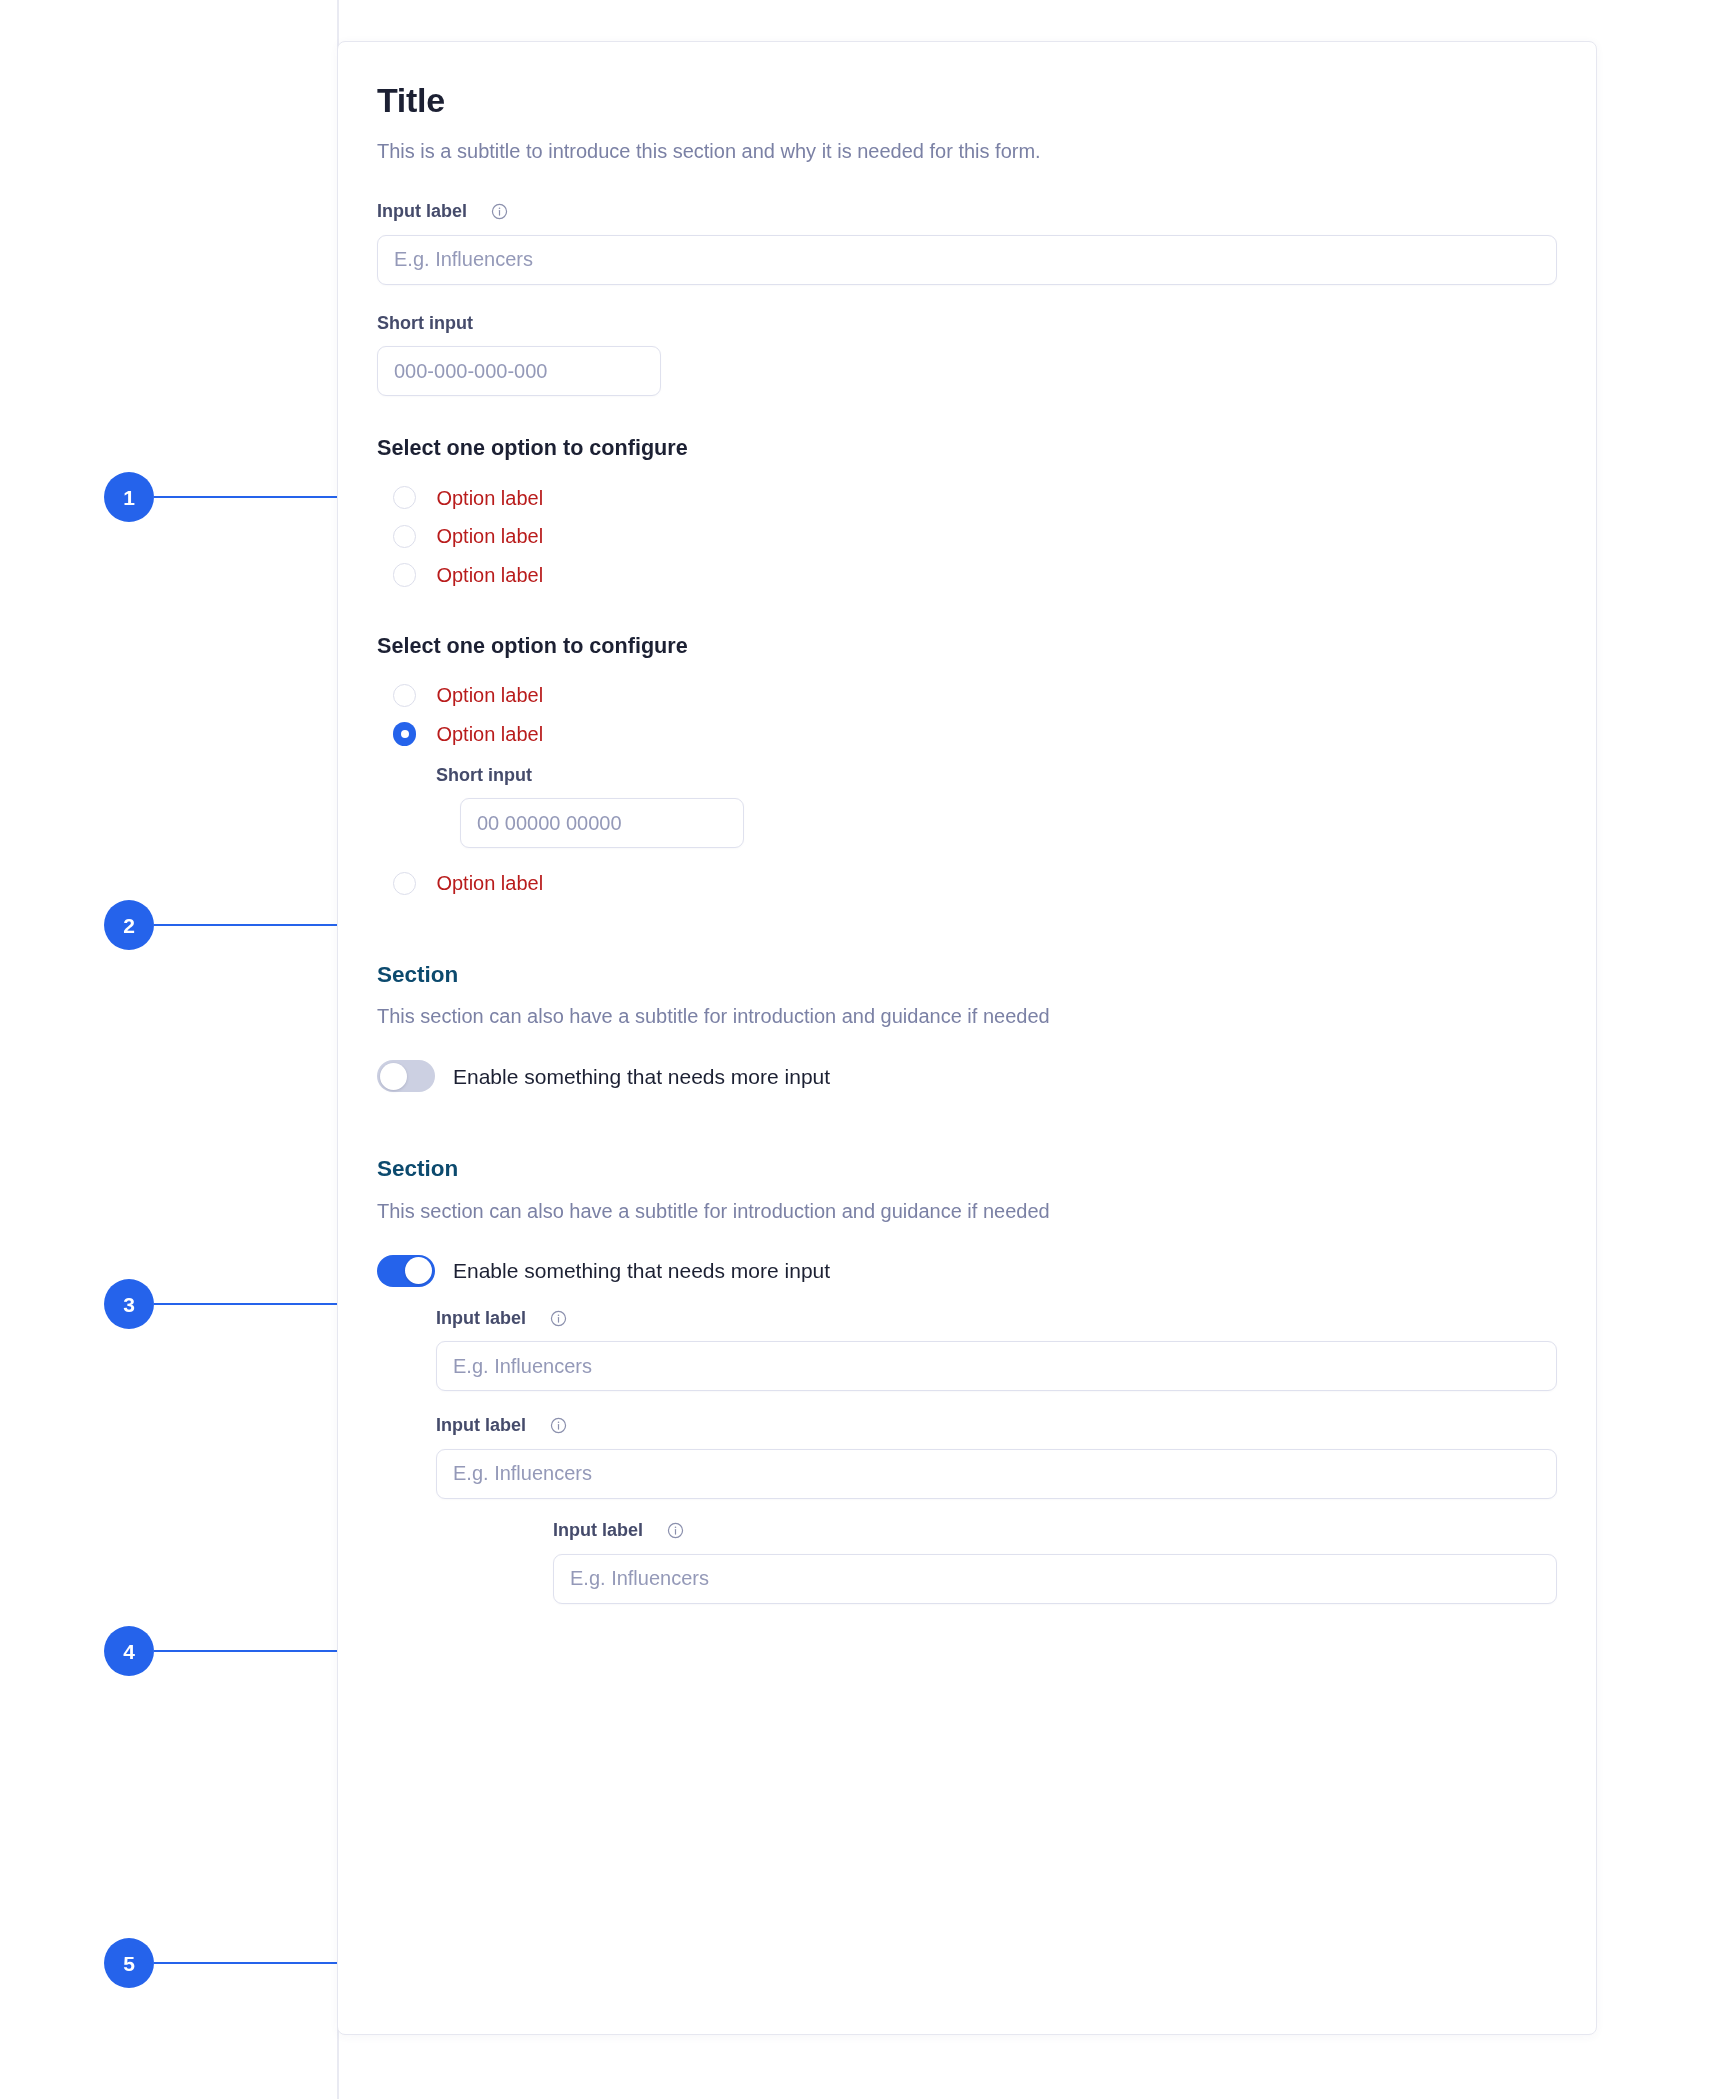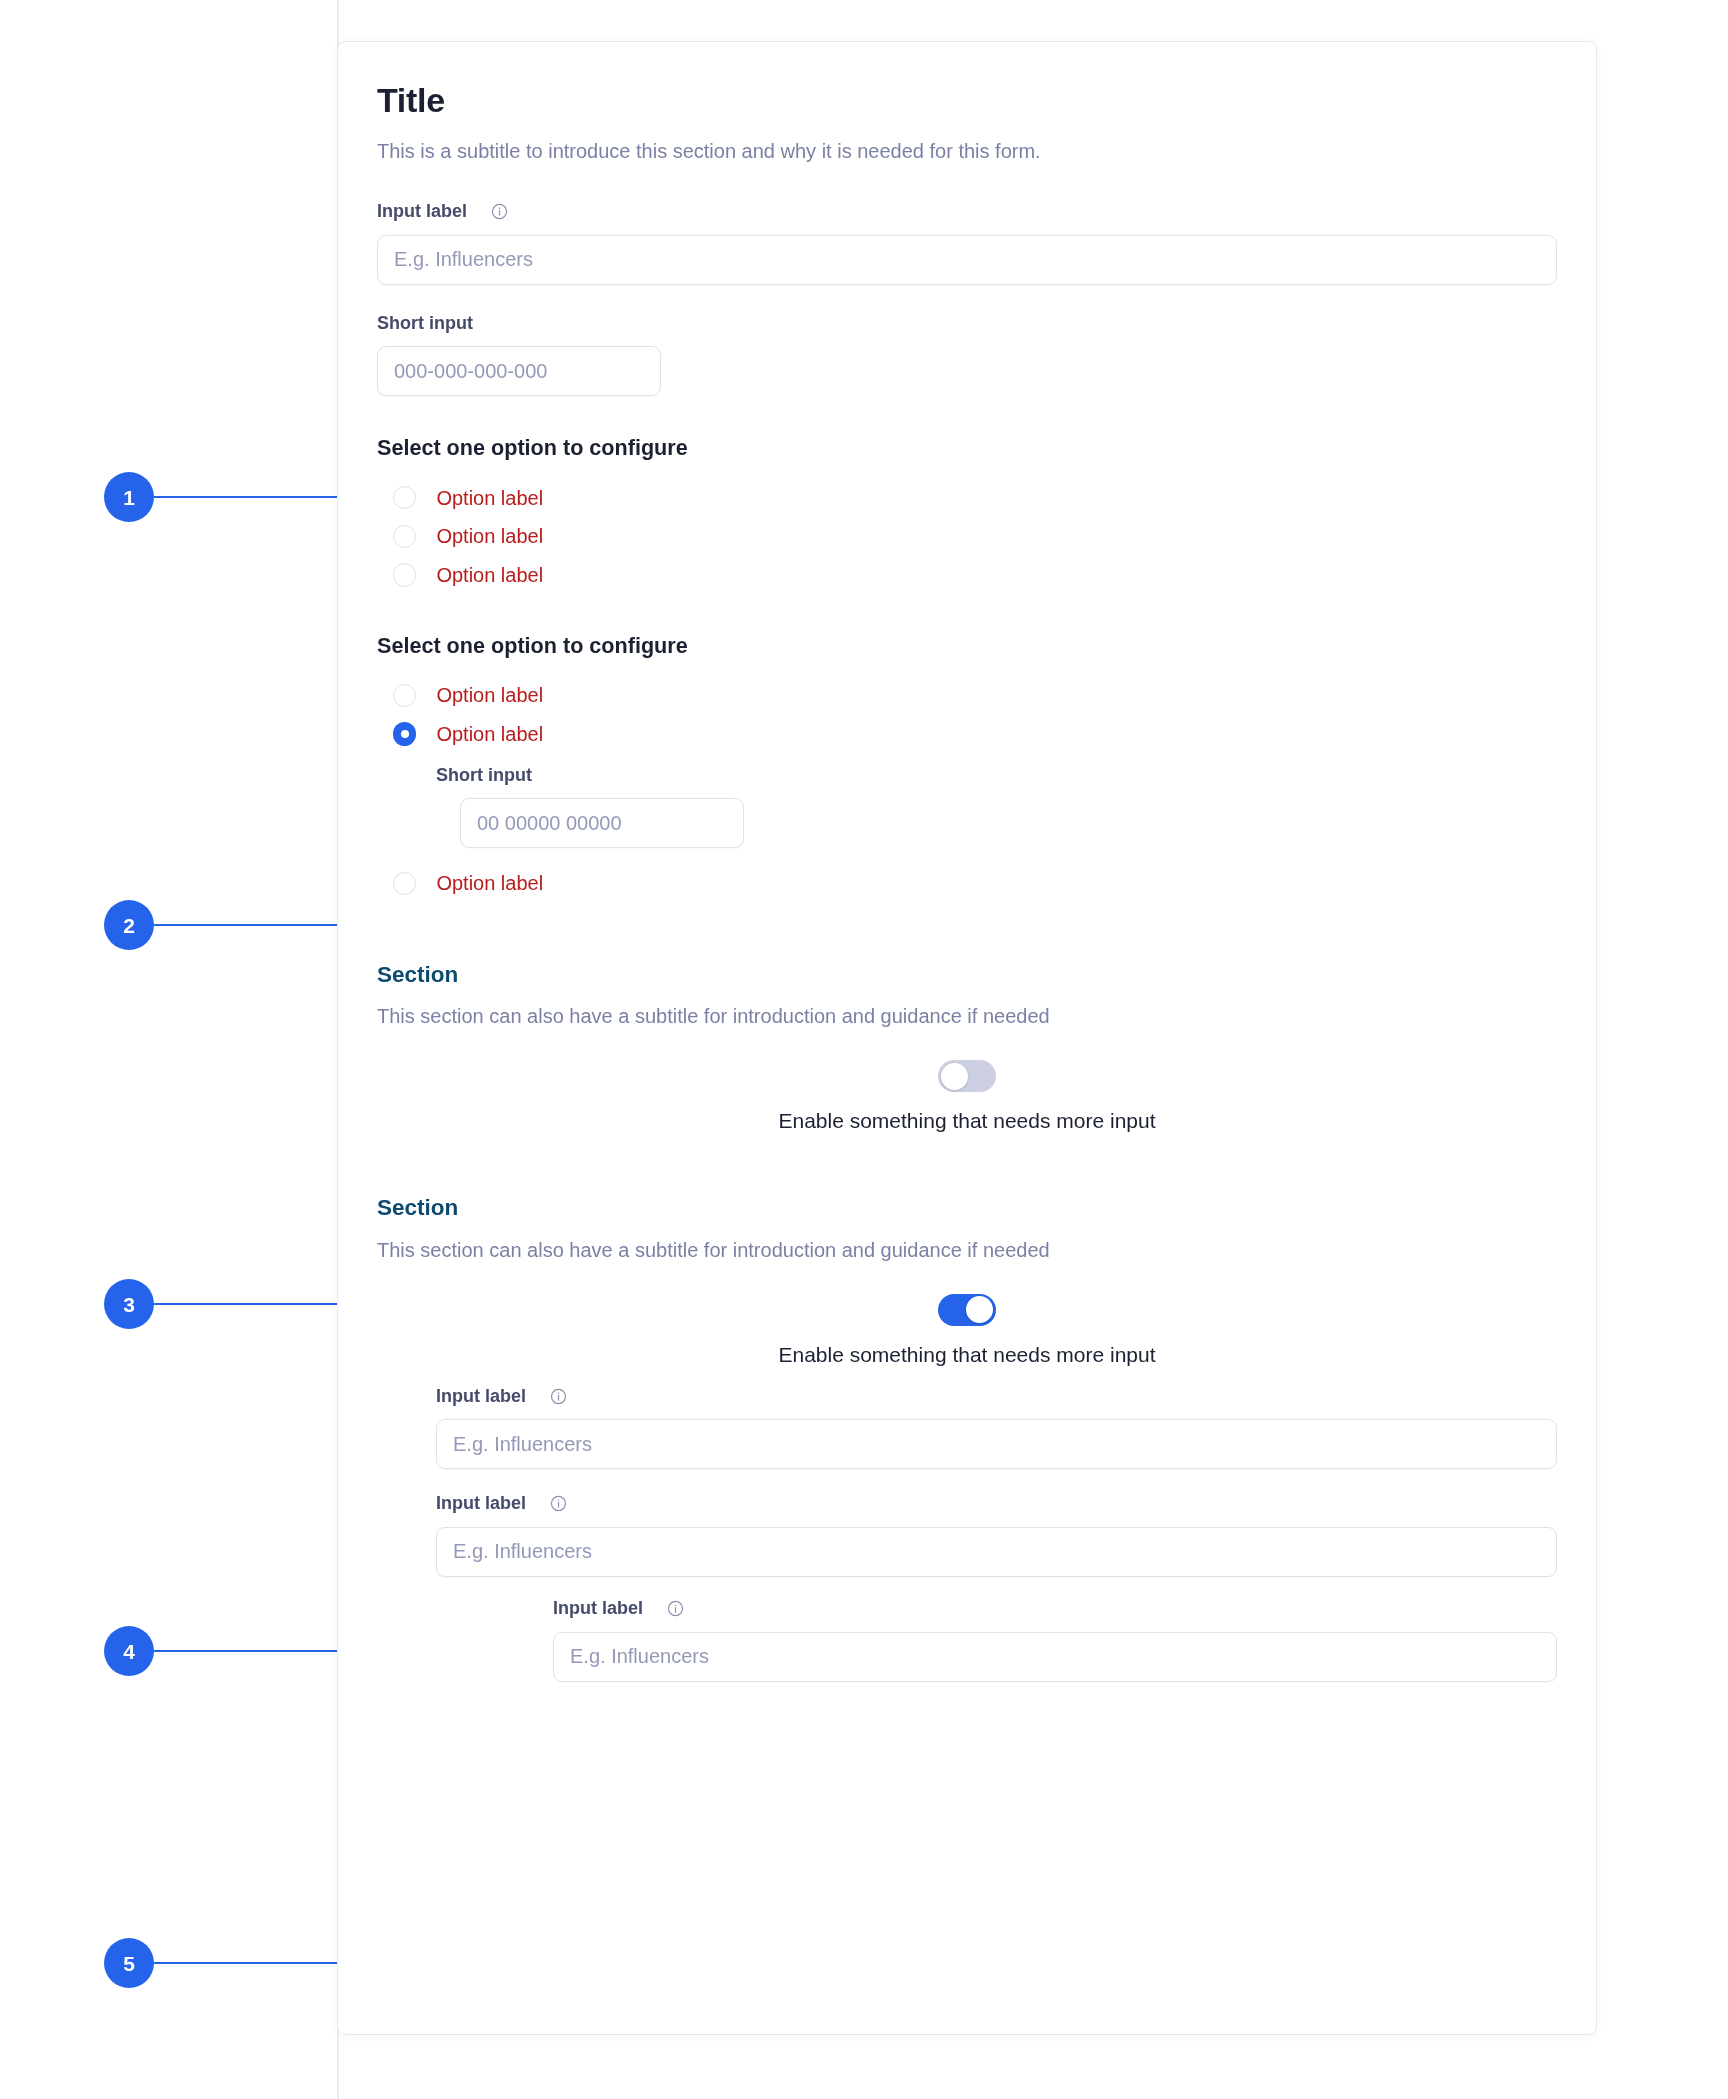--- a/index.html
+++ b/index.html
@@ -172,21 +172,20 @@
     font-size: 20px;
     color: #b91c1c;
     line-height: 1;
   }
 
   
   .toggle-row {
     display: flex;
     align-items: center;
     gap: 18px;
-    flex-direction: column;
   }
   .toggle {
     width: 58px; height: 32px;
     border-radius: 16px;
     background: #ccd0e2;
     position: relative;
     flex: 0 0 auto;
   }
   .toggle.on { background: #2563eb; }
   .toggle .knob {

